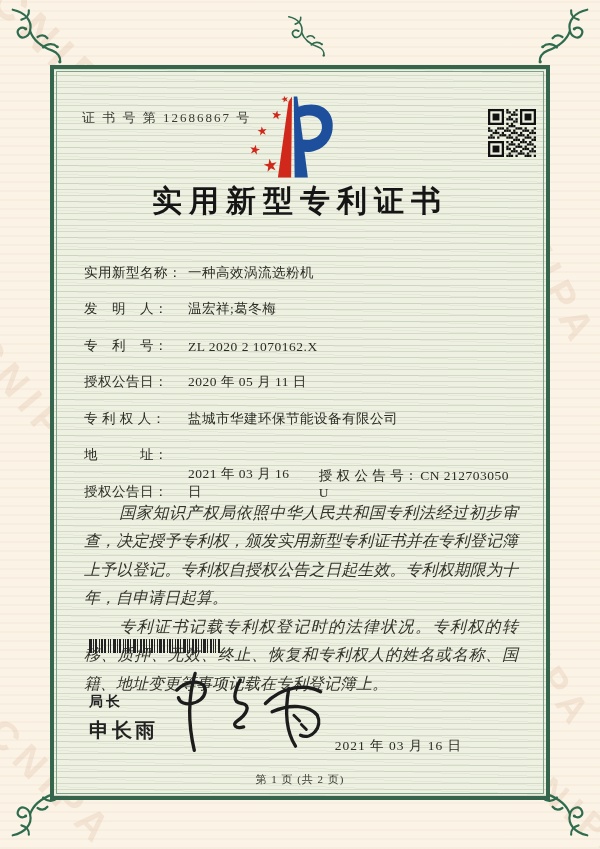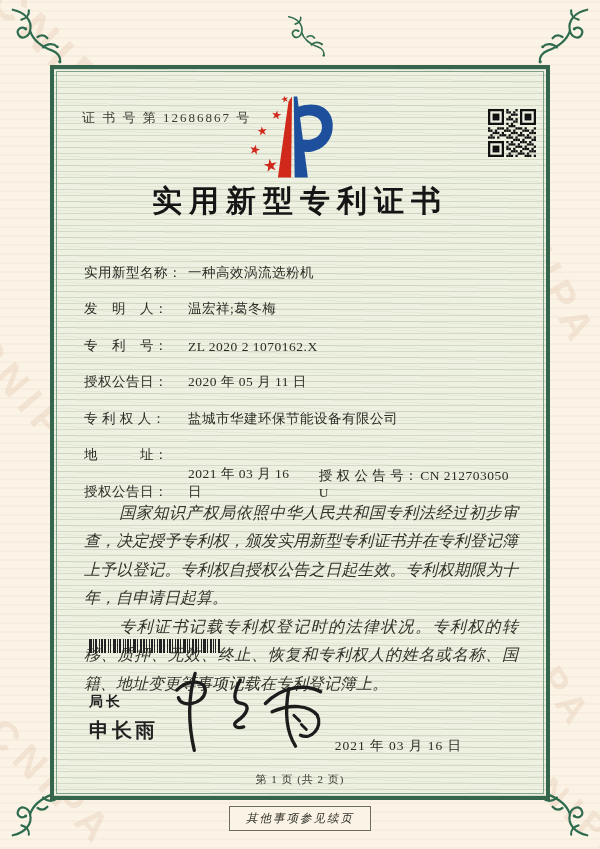--- a/index.html
+++ b/index.html
@@ -368,15 +368,14 @@
           <path d="M165,71 l6,6" stroke-width="3.4"></path>
         </svg>
       </div>
 
       <div class="issue-date">2021 年 03 月 16 日</div>
       <div class="page-num">第 1 页 (共 2 页)</div>
 
     </div>
   </div>
 
-  <div class="cont-box">其他事项参见续页</div>
 
 </div>
 
 </body></html>

